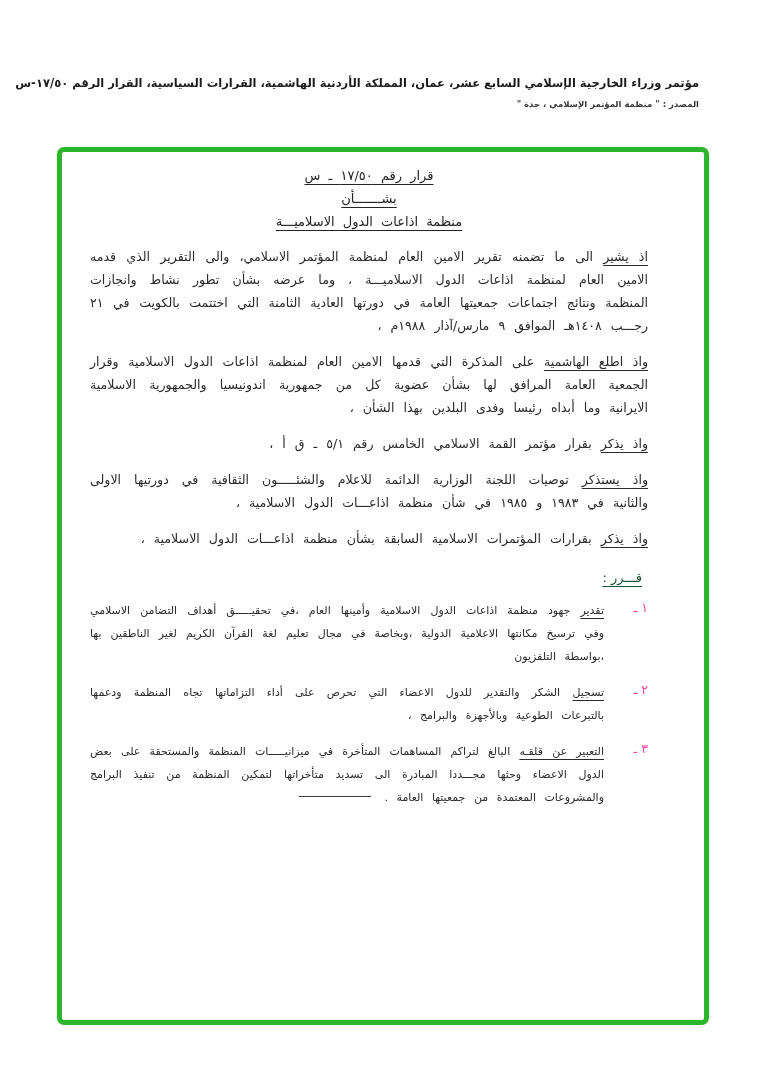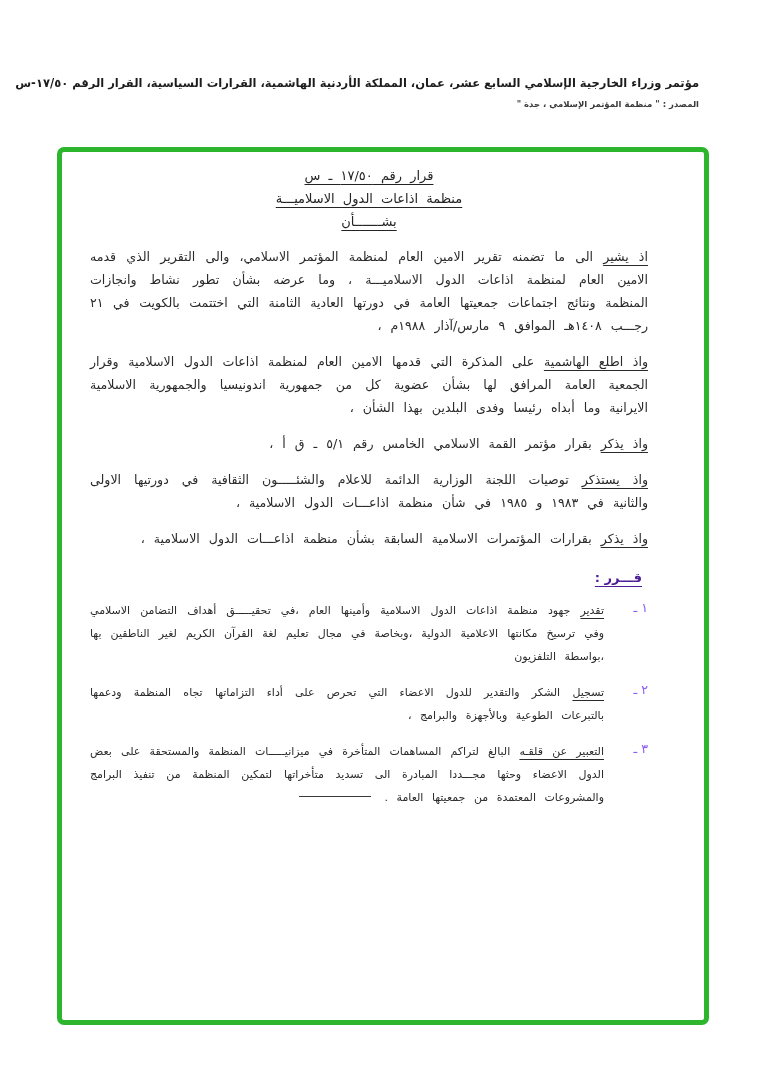--- a/index.html
+++ b/index.html
@@ -64,38 +64,37 @@
     word-spacing: 5px;
     color: #2a2a2a;
     margin-bottom: 13px;
   }
   .lead {
     text-decoration: underline;
     text-underline-offset: 4px;
   }
   .decision-heading {
     font-size: 13px;
-    color: #4c1d95;
+    color: #14532d;
     text-decoration: underline;
     text-underline-offset: 4px;
     letter-spacing: 2px;
     margin: 20px 6px 14px 0;
     text-align: right;
-    font-weight: bold;
   }
   .item {
     display: flex;
     gap: 10px;
     margin-bottom: 13px;
   }
   .item-number {
     flex: none;
     width: 34px;
     font-size: 12.6px;
-    color: #8b5cf6;
+    color: #ec4899;
     padding-top: 1px;
     white-space: nowrap;
   }
   .item-text {
     flex: 1;
     font-size: 11px;
     line-height: 23px;
     text-align: justify;
     word-spacing: 5px;
     color: #2a2a2a;
@@ -115,22 +114,22 @@
 
   <div class="page-header">
     <div class="header-line">مؤتمر وزراء الخارجية الإسلامي السابع عشر، عمان، المملكة الأردنية الهاشمية، القرارات السياسية، القرار الرقم ١٧/٥٠-س</div>
     <div class="header-source">المصدر : " منظمة المؤتمر الإسلامي ، جدة "</div>
   </div>
 
   <div class="green-box">
 
     <div class="title-block">
       <div class="title-line">قرار رقم ١٧/٥٠ ـ س</div>
+      <div class="title-line">بشـــــــأن</div>
       <div class="title-line">منظمة اذاعات الدول الاسلاميـــة</div>
-      <div class="title-line">بشـــــــأن</div>
     </div>
 
 
     <p class="para"><span class="lead">اذ يشير</span> <span>الى ما تضمنه تقرير الامين العام لمنظمة المؤتمر الاسلامي، والى التقرير الذي قدمه الامين العام لمنظمة اذاعات الدول الاسلاميـــة ، وما عرضه بشأن تطور نشاط وانجازات المنظمة ونتائج اجتماعات جمعيتها العامة في دورتها العادية الثامنة التي اختتمت بالكويت في ٢١ رجـــب ١٤٠٨هـ الموافق ٩ مارس/آذار ١٩٨٨م ،</span></p>
 
     <p class="para"><span class="lead">واذ اطلع الهاشمية</span> <span>على المذكرة التي قدمها الامين العام لمنظمة اذاعات الدول الاسلامية وقرار الجمعية العامة المرافق لها بشأن عضوية كل من جمهورية اندونيسيا والجمهورية الاسلامية الايرانية وما أبداه رئيسا وفدى البلدين بهذا الشأن ،</span></p>
 
     <p class="para"><span class="lead">واذ يذكر</span> <span>بقرار مؤتمر القمة الاسلامي الخامس رقم ٥/١ ـ ق أ ،</span></p>
 
     <p class="para"><span class="lead">واذ يستذكر</span> <span>توصيات اللجنة الوزارية الدائمة للاعلام والشئـــــون الثقافية في دورتيها الاولى والثانية في ١٩٨٣ و ١٩٨٥ في شأن منظمة اذاعـــات الدول الاسلامية ،</span></p>

